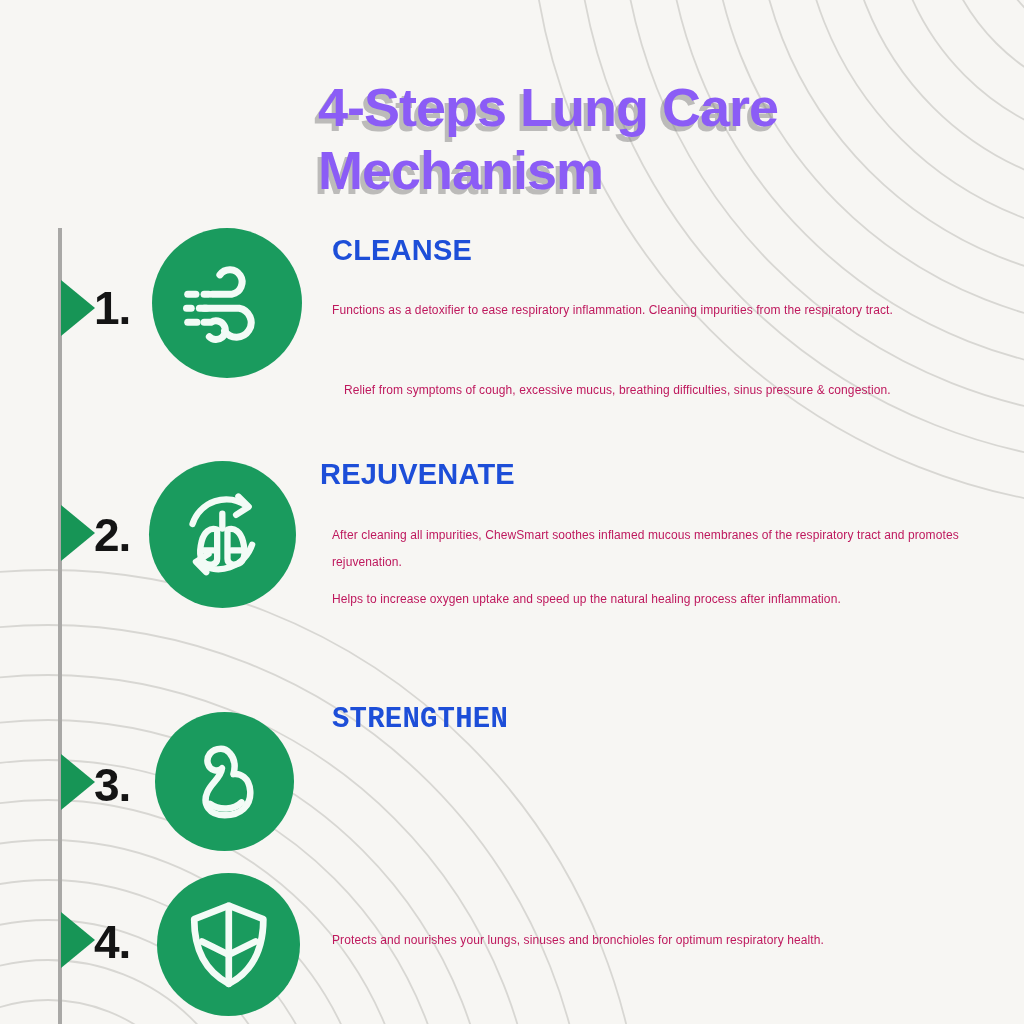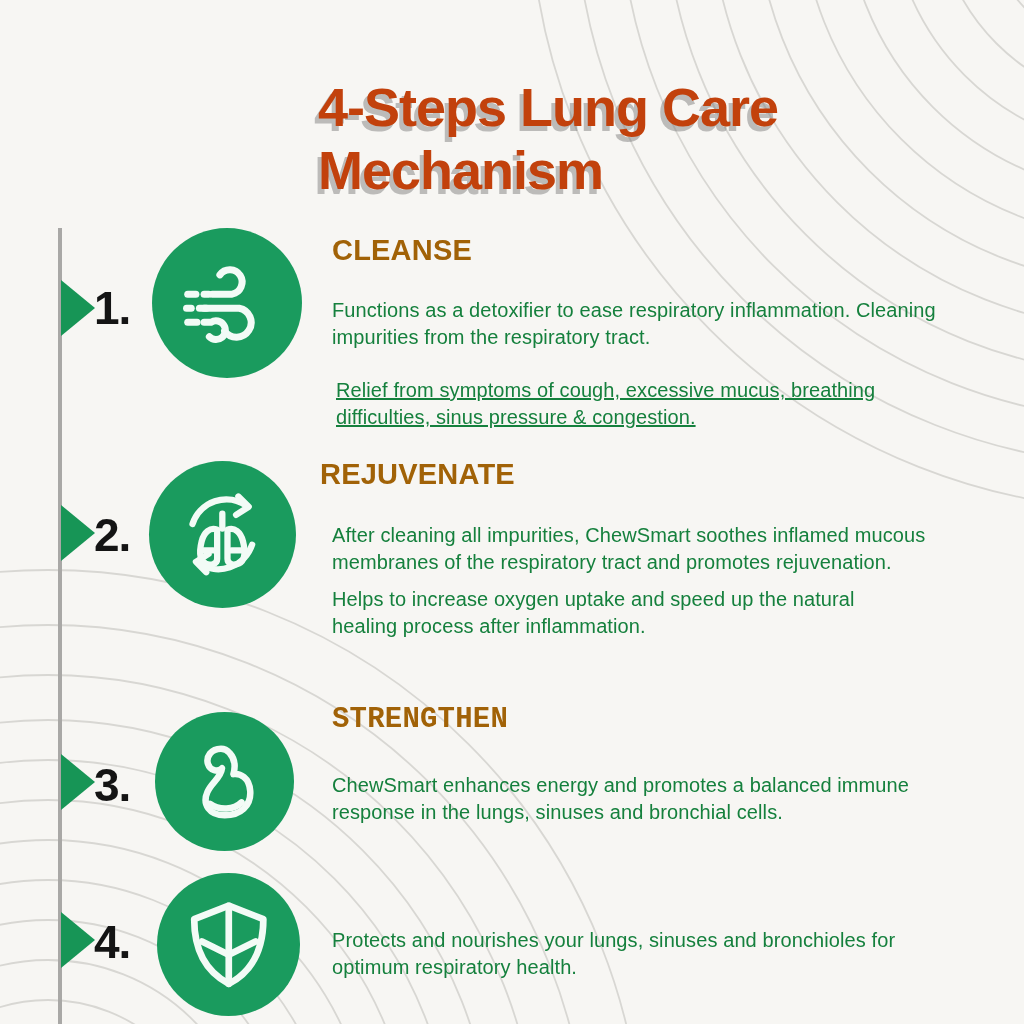--- a/index.html
+++ b/index.html
@@ -10,21 +10,21 @@
   }
   .canvas{
     position:relative;width:1024px;height:1024px;
     background:#f7f6f3;overflow:hidden;
   }
   .contours{position:absolute;left:0;top:0;width:1024px;height:1024px;pointer-events:none;}
 
   .page-title{
     position:absolute;left:318px;top:40px;width:570px;
     font-size:54px;line-height:1.16;font-weight:800;
-    letter-spacing:-1px;color:#c2410c;
+    letter-spacing:-1px;color:#8b5cf6;
     text-shadow:-4px 5px 0 rgba(115,115,115,0.45);
   }
 
   .timeline{
     position:absolute;left:58px;top:228px;width:4px;height:796px;
     background:#a9a8a6;
   }
 
   .tri{
     position:absolute;width:0;height:0;
@@ -35,25 +35,25 @@
     position:absolute;font-size:46px;font-weight:800;color:#141414;
     letter-spacing:-1px;
   }
   .icon-circle{
     position:absolute;border-radius:50%;
     display:flex;align-items:center;justify-content:center;
   }
   .icon-circle svg{width:78%;height:78%;}
 
   .step-heading{
-    position:absolute;font-size:29px;font-weight:800;color:#a16207;
+    position:absolute;font-size:29px;font-weight:800;color:#1d4ed8;
     letter-spacing:0.2px;
   }
   .step-para{
-    position:absolute;font-size:20px;line-height:27px;color:#15803d;
+    position:absolute;font-size:12px;line-height:27px;color:#be185d;
     letter-spacing:0.1px;
   }
 </style>
 </head>
 <body>
 
 <div class="canvas">
 
   <svg class="contours" viewBox="0 0 1024 1024" fill="none" stroke="#d8d7d3" stroke-width="1.8">
 
@@ -103,21 +103,21 @@
       <path d="M15 54 h4"></path>
         <path d="M26 54 h6"></path>
       <path d="M16 66 h8"></path>
       <path d="M37 42 h17 a10.5 10.5 0 1 0 -10.5 -16.5"></path>
       <path d="M30 54 h30 a12.5 12.5 0 1 1 -12.5 19.5"></path>
       <path d="M30 66 h6 a8 8 0 1 1 -1.5 12.5"></path>
     </svg>
   </div>
   <div class="step-heading" style="left:332px;top:234px;">CLEANSE</div>
   <div class="step-para" style="left:332px;top:297px;width:605px;">Functions as a detoxifier to ease respiratory inflammation. Cleaning impurities from the respiratory tract.</div>
-  <div class="step-para" style="left:336px;top:377px;width:605px;text-decoration:underline;">Relief from symptoms of cough, excessive mucus, breathing difficulties, sinus pressure &amp; congestion.</div>
+  <div class="step-para" style="left:344px;top:377px;width:605px;">Relief from symptoms of cough, excessive mucus, breathing difficulties, sinus pressure &amp; congestion.</div>
 
   <div class="tri" style="left:61px;top:505px;border-left:34px solid #179556;"></div>
   <div class="step-num" style="left:94px;top:508px;">2.</div>
   <div class="icon-circle" style="left:149px;top:461px;width:147px;height:147px;background:#1a9b5e;">
     <svg viewBox="0 0 100 100" fill="none" stroke="#f2fbf6" stroke-width="5.5" stroke-linecap="round" stroke-linejoin="round">
       <path d="M24 41 A31 31 0 0 1 71 25"></path>
       <path d="M64 17 L73 26 L62 33"></path>
       <path d="M76 59 A31 31 0 0 1 29 75"></path>
       <path d="M36 83 L27 74 L38 67"></path>
       <path d="M50 32 V45"></path>
@@ -133,21 +133,20 @@
 
   <div class="tri" style="left:61px;top:754px;border-left:34px solid #179556;"></div>
   <div class="step-num" style="left:94px;top:758px;">3.</div>
   <div class="icon-circle" style="left:155px;top:712px;width:139px;height:139px;background:#1a9b5e;">
     <svg viewBox="0 0 100 100" fill="none" stroke="#f2fbf6" stroke-width="6" stroke-linecap="round" stroke-linejoin="round">
       <path d="M47 20 c-9 0 -14 7.5 -12 14 c1.8 6 9 8 13 4 c-1 9 -9.5 13 -13.5 22 c-5 11.5 2 21.5 16 21.5 c14.5 0 24.5 -9 23.5 -22.5 c-0.9 -12.5 -9.5 -16.5 -15.5 -15.5 c2 -7 1 -14.5 -3.5 -19.5 c-2.2 -2.6 -5 -4 -8 -4 z"></path>
       <path d="M37 71 c8.5 6 22 5.5 29 -1.5"></path>
     </svg>
   </div>
   <div class="step-heading" style="left:332px;top:703px;font-family:Liberation Mono, monospace;">STRENGTHEN</div>
-  <div class="step-para" style="left:332px;top:772px;width:590px;">ChewSmart enhances energy and promotes a balanced immune response in the lungs, sinuses and bronchial cells.</div>
 
   <div class="tri" style="left:61px;top:912px;border-left:34px solid #179556;"></div>
   <div class="step-num" style="left:94px;top:915px;">4.</div>
   <div class="icon-circle" style="left:157px;top:873px;width:143px;height:143px;background:#1a9b5e;">
     <svg viewBox="0 0 100 100" fill="none" stroke="#f2fbf6" stroke-width="6" stroke-linecap="round" stroke-linejoin="round">
       <path d="M50 15 L81 27 C81 51 73 73 50 85 C27 73 19 51 19 27 Z"></path>
       <path d="M50 15 V85"></path>
       <path d="M26 47 L50 59"></path>
       <path d="M74 47 L50 59"></path>
     </svg>

